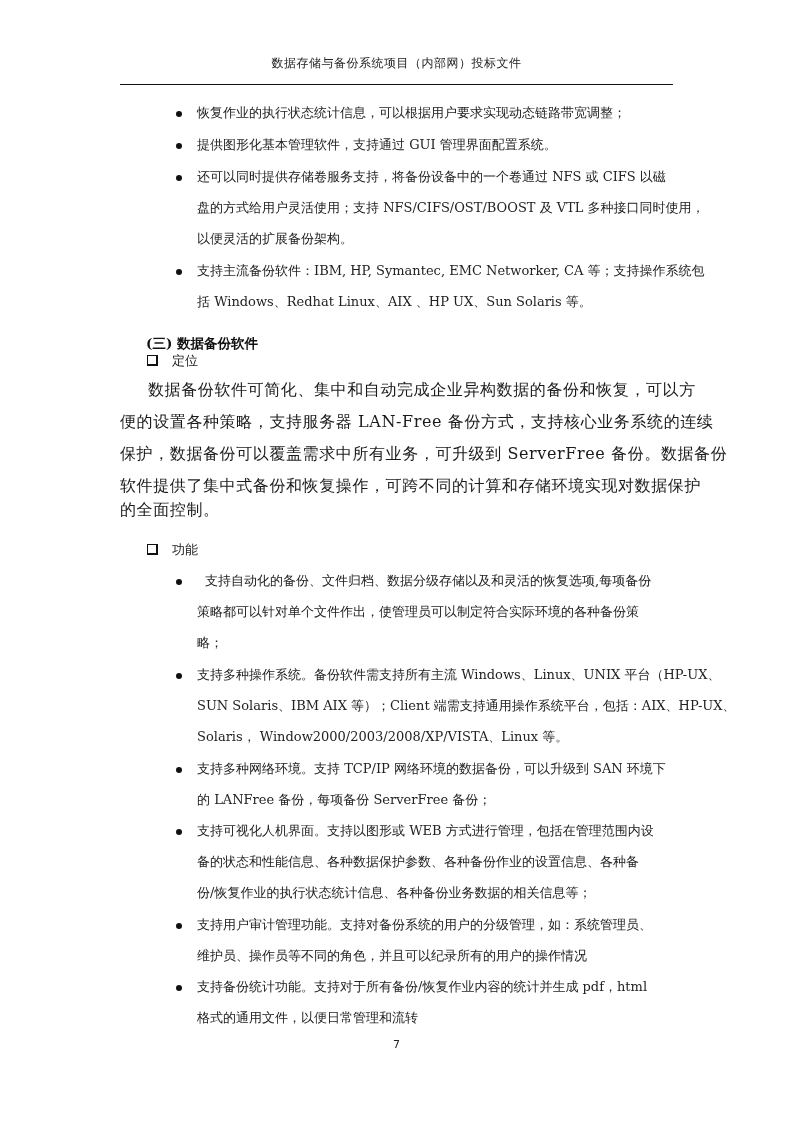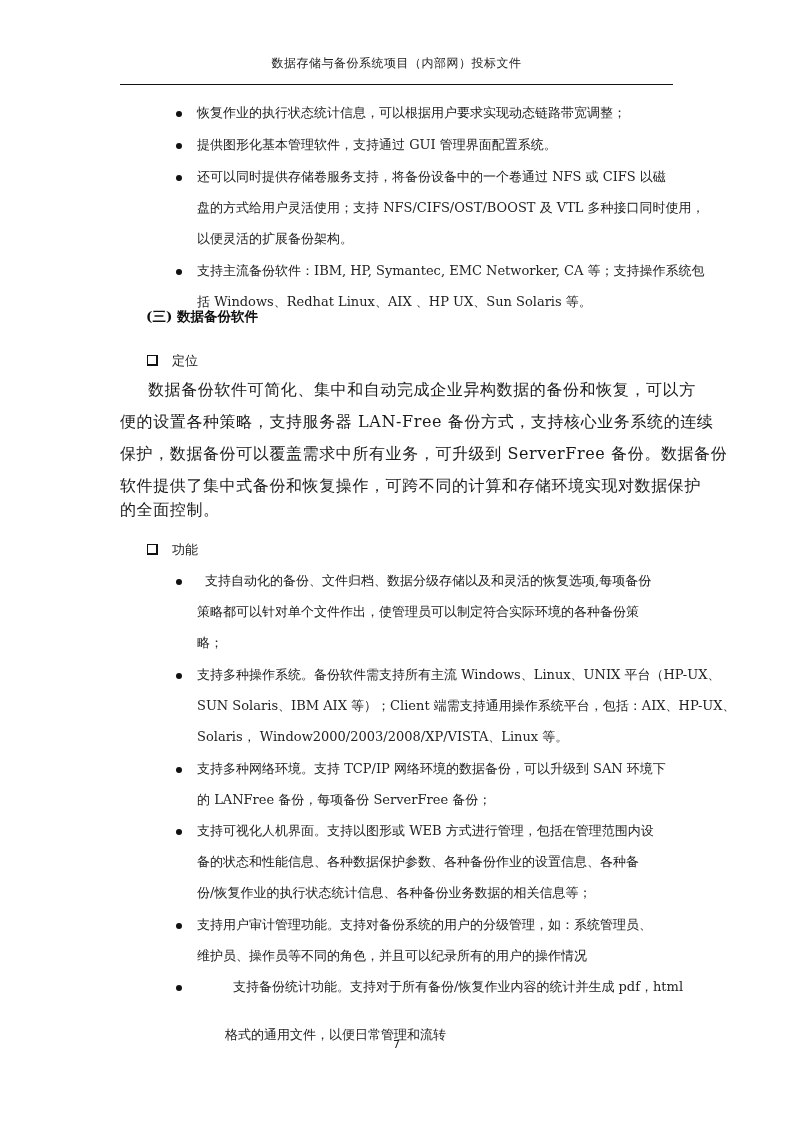--- a/index.html
+++ b/index.html
@@ -5,21 +5,21 @@
     html, body { margin: 0; padding: 0; background: #ffffff; }
     body { width: 793px; height: 1122px; position: relative; overflow: hidden;
       font-family: "DejaVu Serif", "Liberation Serif", serif; color: #1a1a1a; }
     .page-header { position: absolute; left: 120px; width: 553px; top: 55px; text-align: center;
       font-size: 12px; letter-spacing: 0.5px; color: #222; }
     .header-rule { position: absolute; left: 120px; top: 84px; width: 553px; height: 0; border-top: 1.2px solid #111; }
     .content { position: absolute; left: 0; top: 0; width: 793px; }
     .bullet-item { position: absolute; left: 176px; width: 500px; font-size: 13px; color: #222; }
     .bullet-dot { position: absolute; left: 0; top: 0; width: 6px; height: 6px; border-radius: 50%; background: #111; }
     .bullet-line { position: absolute; left: 21px; white-space: nowrap; }
-    .section-heading { position: absolute; left: 146px; top: 308px; font-size: 13.5px; font-weight: bold; color: #111; }
+    .section-heading { position: absolute; left: 146px; top: 335px; font-size: 13.5px; font-weight: bold; color: #111; }
     .checkbox-item { position: absolute; font-size: 13px; color: #222; }
     .checkbox-box { position: absolute; left: 0; top: 3px; width: 8px; height: 8px; border: 1.6px solid #111; border-right-width: 2.4px; border-bottom-width: 2.4px; }
     .checkbox-label { position: absolute; left: 25px; top: 0; white-space: nowrap; }
     .para-line { position: absolute; left: 120px; font-size: 16px; white-space: nowrap; color: #1a1a1a; letter-spacing: 0.6px; }
     .page-number { position: absolute; left: 0; width: 793px; text-align: center; top: 1038px; font-size: 11px;
       font-family: "DejaVu Sans", "Liberation Sans", sans-serif; color: #222; }
   </style>
 </head>
 <body>
 
@@ -89,18 +89,18 @@
     <span class="bullet-line" style="top:31px;">备的状态和性能信息、各种数据保护参数、各种备份作业的设置信息、各种备</span>
     <span class="bullet-line" style="top:62px;">份/恢复作业的执行状态统计信息、各种备份业务数据的相关信息等；</span>
   </div>
   <div class="bullet-item" style="top:916px;">
     <span class="bullet-dot" style="top:7px;"></span>
     <span class="bullet-line" style="top:0;">支持用户审计管理功能。支持对备份系统的用户的分级管理，如：系统管理员、</span>
     <span class="bullet-line" style="top:31px;">维护员、操作员等不同的角色，并且可以纪录所有的用户的操作情况</span>
   </div>
   <div class="bullet-item" style="top:978px;">
     <span class="bullet-dot" style="top:7px;"></span>
-    <span class="bullet-line" style="top:0;margin-left:36px;">支持备份统计功能。支持对于所有备份/恢复作业内容的统计并生成 pdf，html</span>
-    <span class="bullet-line" style="top:48px;margin-left:28px;">格式的通用文件，以便日常管理和流转</span>
+    <span class="bullet-line" style="top:0;">支持备份统计功能。支持对于所有备份/恢复作业内容的统计并生成 pdf，html</span>
+    <span class="bullet-line" style="top:31px;">格式的通用文件，以便日常管理和流转</span>
   </div>
 </div>
 
 <div class="page-number">7</div>
 
 </body></html>

